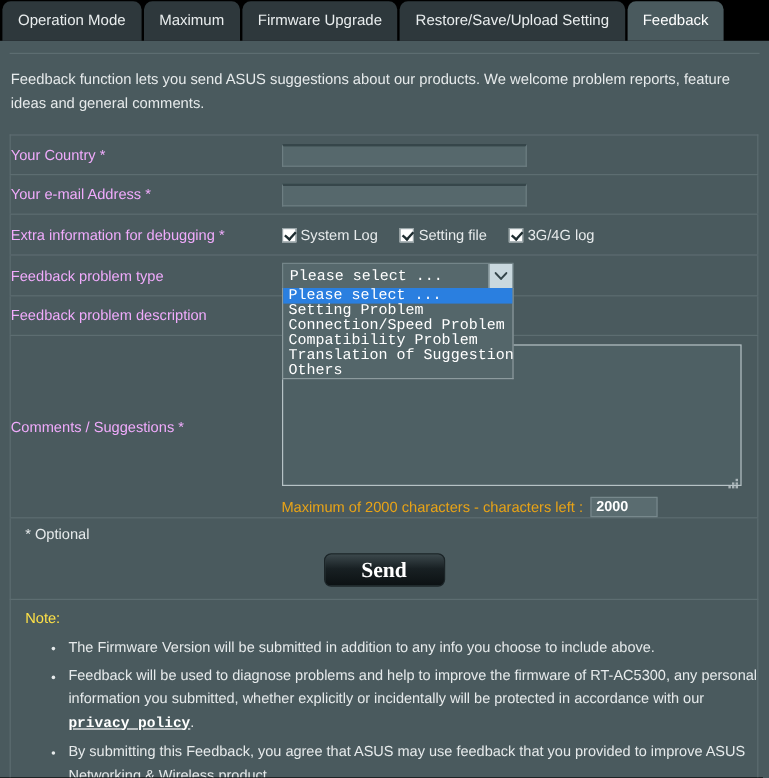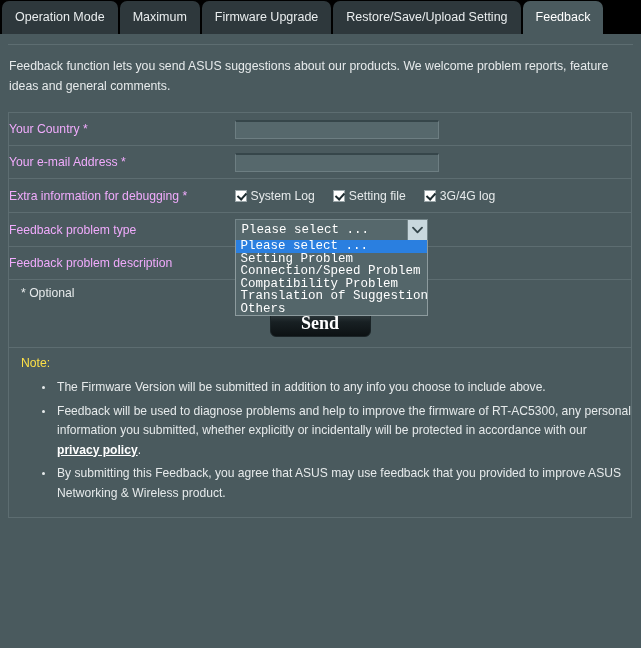--- a/index.html
+++ b/index.html
@@ -298,20 +298,21 @@
     font-size: 12.1px;
     line-height: 19.5px;
   }
   #notelist li { margin-bottom: 4px; padding-left: 2px; }
   #notelist li::marker { font-size: 10px; }
   .plink {
     color: #ffffff;
     font-weight: bold;
     text-decoration: underline;
     cursor: pointer;
+    font-family: Liberation Mono, monospace;
   }
 </style>
 </head>
 <body>
 
 <div id="tabbar">
     <div class="tab">Operation Mode</div>
     <div class="tab">Maximum</div>
     <div class="tab">Firmware Upgrade</div>
     <div class="tab">Restore/Save/Upload Setting</div>
@@ -383,20 +384,40 @@
               </ul>
           </div>
         </td>
       </tr>
 
       <tr>
         <td class="lbl">Feedback problem description</td>
         <td class="fld"></td>
       </tr>
 
+      <tr>
+        <td class="lbl">Comments / Suggestions *</td>
+        <td class="tacell">
+          <div style="position:relative;width:383px;">
+            <textarea class="tarea" style=""></textarea>
+            <span class="grip">
+              <i style="right:0;bottom:0"></i>
+                <i style="right:3px;bottom:0"></i>
+                <i style="right:6px;bottom:0"></i>
+              <i style="right:0;bottom:3px"></i>
+                <i style="right:3px;bottom:3px"></i>
+              <i style="right:0;bottom:6px"></i>
+            </span>
+          </div>
+          <div class="counterrow">
+            <span class="countertext">Maximum of 2000 characters - characters left :</span>
+            <span class="counterbox">2000</span>
+          </div>
+        </td>
+      </tr>
 
     </tbody>
   </table>
 
   <div id="optsend">
     <div id="optionaltxt">* Optional</div>
     <button id="sendbtn">Send</button>
   </div>
 
   <div id="notebox">

